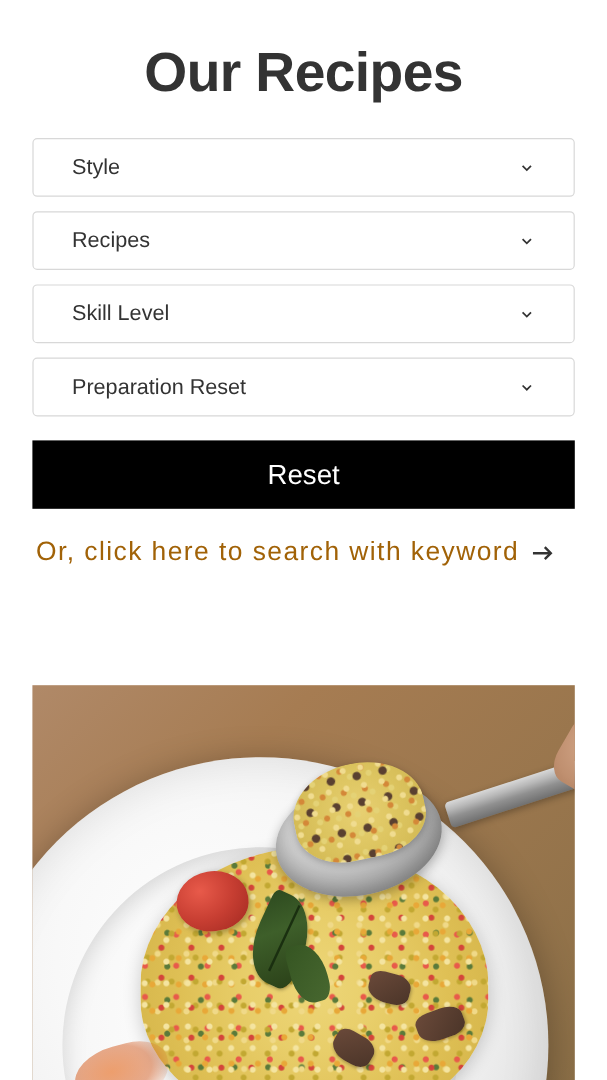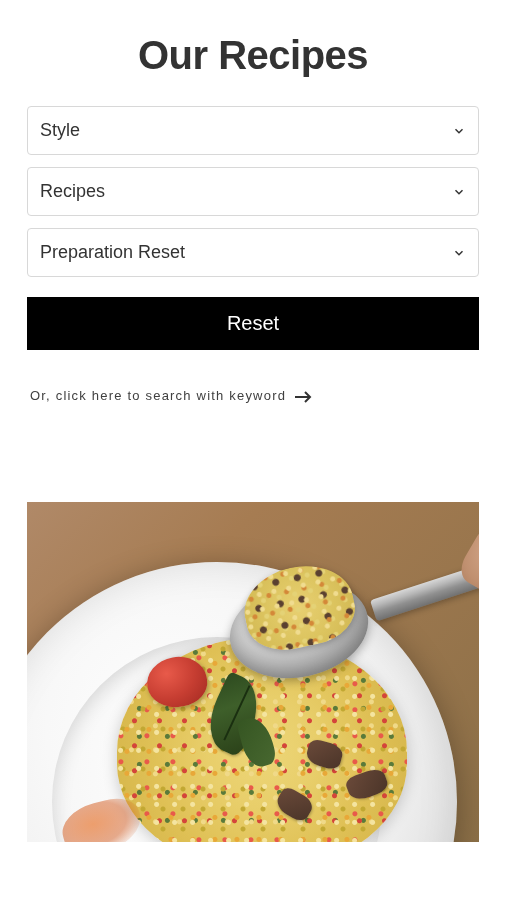--- a/index.html
+++ b/index.html
@@ -10,33 +10,33 @@
     body {
       font-family: -apple-system, BlinkMacSystemFont, "Segoe UI", Helvetica, Arial, sans-serif;
       width: 506px;
       background: #fff;
       color: #333;
     }
     .container {
       padding: 0 27px;
     }
     .page-title {
-      font-size: 40px;
+      font-size: 46px;
       font-weight: 700;
       text-align: center;
       color: #333;
       margin-top: 33px;
       margin-bottom: 28px;
       letter-spacing: -0.5px;
     }
     .dropdown {
       width: 100%;
       border: 1px solid #d8d8d8;
       border-radius: 4px;
-      padding: 13px 12px;
+      padding: 13px 32px;
       display: flex;
       align-items: center;
       justify-content: space-between;
       background: #fff;
       cursor: pointer;
       margin-bottom: 12px;
       font-size: 18px;
       color: #333;
     }
     .dropdown:last-of-type {
@@ -46,30 +46,30 @@
       width: 14px;
       height: 14px;
       flex-shrink: 0;
     }
     .reset-button {
       width: 100%;
       background: #000;
       color: #fff;
       border: none;
       padding: 15px;
-      font-size: 20px;
+      font-size: 23px;
       cursor: pointer;
       margin-top: 4px;
-      margin-bottom: 38px;
+      margin-bottom: 23px;
       font-family: inherit;
     }
     .search-link {
       display: block;
-      font-size: 13px;
-      color: #404040;
+      font-size: 22px;
+      color: #a16207;
       cursor: pointer;
       letter-spacing: 1.2px;
       margin-left: 3px;
     }
     .arrow-icon {
       display: inline-block;
       vertical-align: middle;
       margin-left: 4px;
     }
     .recipe-image {
@@ -251,20 +251,26 @@
       </svg>
   </div>
 
   <div class="dropdown">
     <span>Recipes</span>
     <svg class="chevron" viewBox="0 0 24 24" fill="none" stroke="#333" stroke-width="2.5">
         <polyline points="6 9 12 15 18 9"></polyline>
       </svg>
   </div>
 
+  <div class="dropdown">
+    <span>Skill Level</span>
+    <svg class="chevron" viewBox="0 0 24 24" fill="none" stroke="#333" stroke-width="2.5">
+        <polyline points="6 9 12 15 18 9"></polyline>
+      </svg>
+  </div>
 
   <div class="dropdown">
     <span>Preparation Reset</span>
     <svg class="chevron" viewBox="0 0 24 24" fill="none" stroke="#333" stroke-width="2.5">
         <polyline points="6 9 12 15 18 9"></polyline>
       </svg>
   </div>
 
   <button class="reset-button">Reset</button>
 

